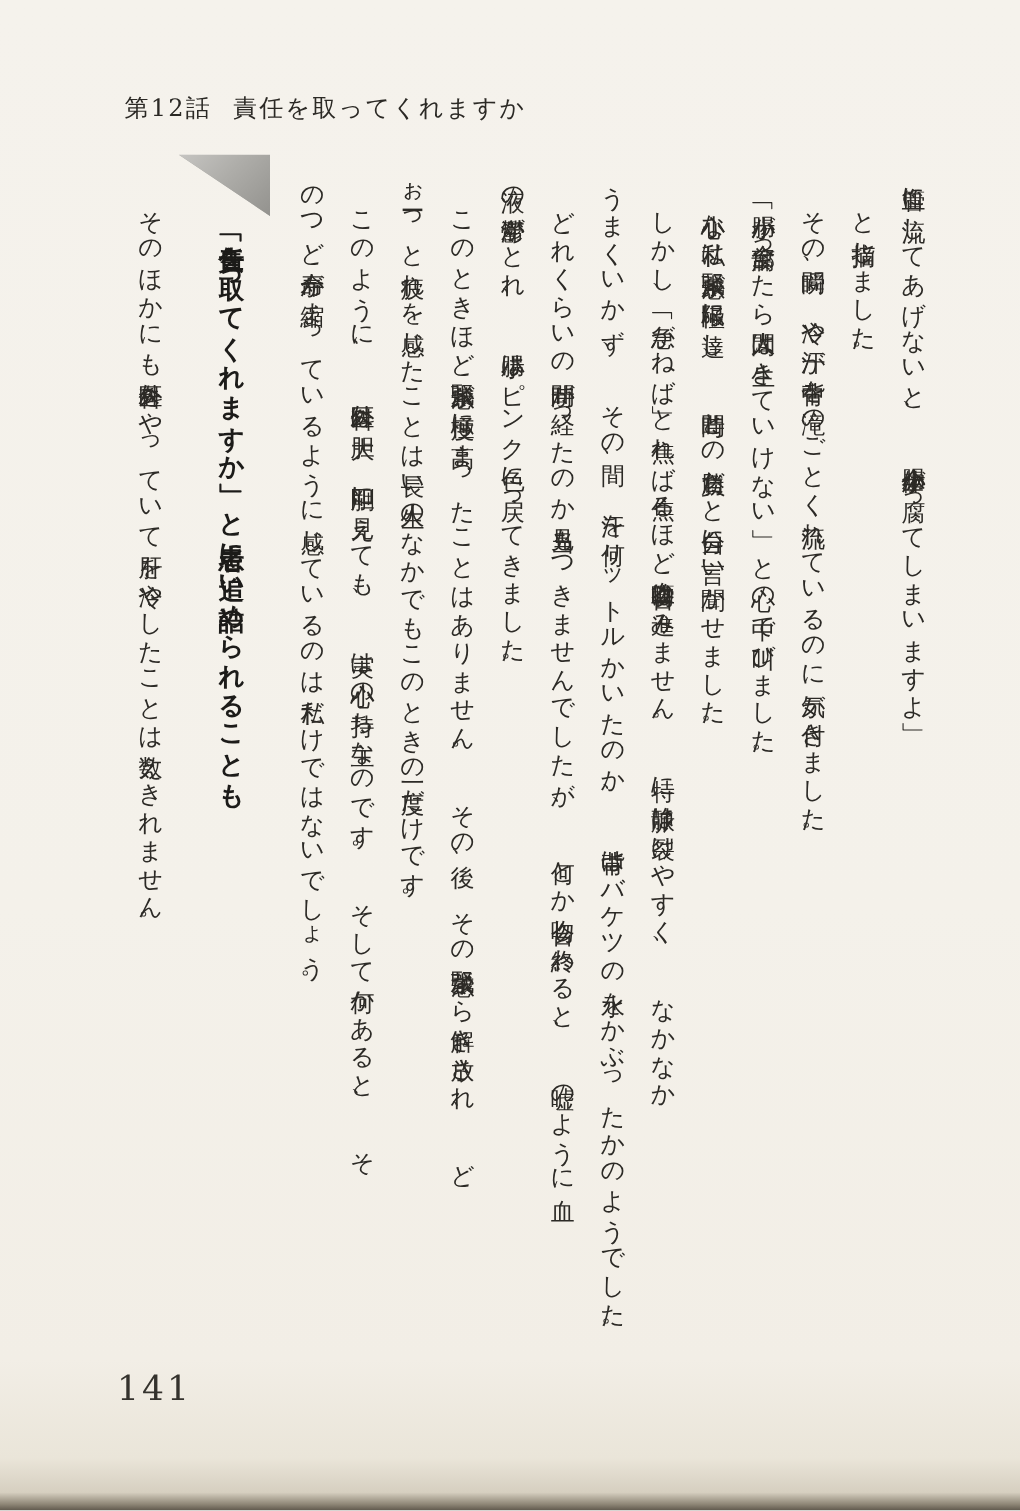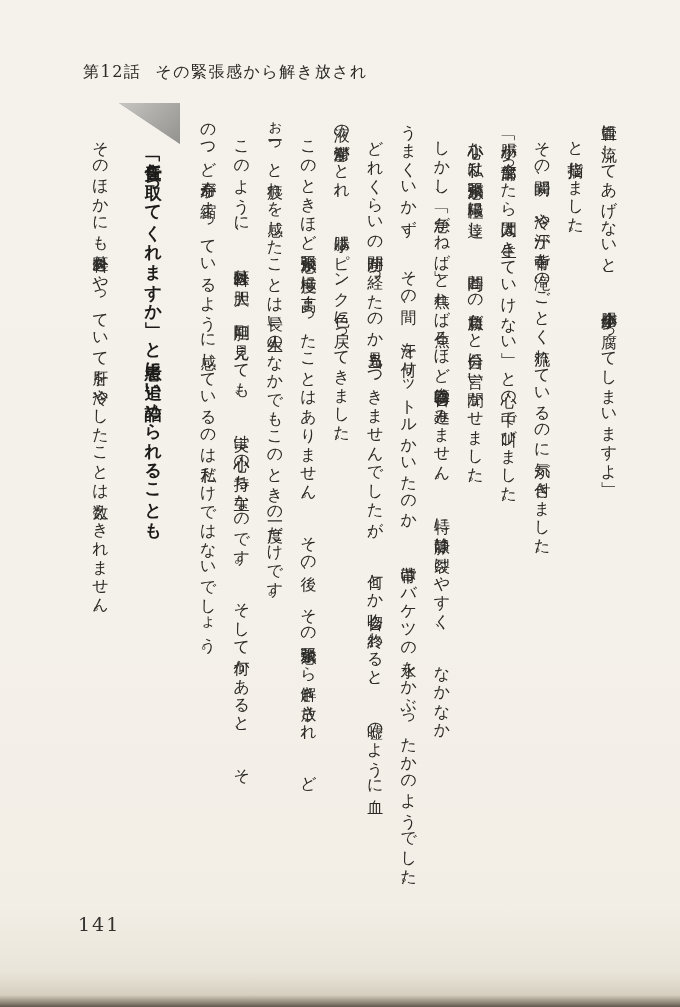--- a/index.html
+++ b/index.html
@@ -61,32 +61,32 @@
     height: 41px;
     background: linear-gradient(135deg, #c6c5c2 0%, #aeada9 45%, #93928e 100%);
     background-color: #a8a7a3;
     clip-path: polygon(0 0, 100% 0, 100% 100%);
   }
 
   .page-number {
     position: absolute;
     left: 78px;
     top: 913px;
-    font-size: 19px;
+    font-size: 23px;
     letter-spacing: 2px;
     color: #34322d;
   }
 </style>
 </head>
 <body>
 
 <div class="page">
 
   <div class="chapter-header">
-    <span class="chapter-label">第12話</span><span class="chapter-title">その緊張感から解き放され</span>
+    <span class="chapter-label">第12話</span><span class="chapter-title">責任を取ってくれますか</span>
   </div>
 
   <div class="text-area" id="text-area">
     <div class="corner-triangle"></div>
 
   <div class="column" style="left: 593px;">血管に流してあげないと、　小腸全体が腐ってしまいますよ」</div>
       <div class="column indent" style="left: 559.6px;">と指摘しました。</div>
       <div class="column indent" style="left: 526.2px;">その瞬間、　冷や汗が背中を滝のごとく流れているのに気が付きました。</div>
       <div class="column indent" style="left: 492.8px;">「小腸が全部腐ったら人間は生きていけない」　と心の中で叫びました。</div>
       <div class="column indent" style="left: 459.4px;">小心な私は緊張感が極限に達し、　時間との勝負だと自分に言い聞かせました。</div>

